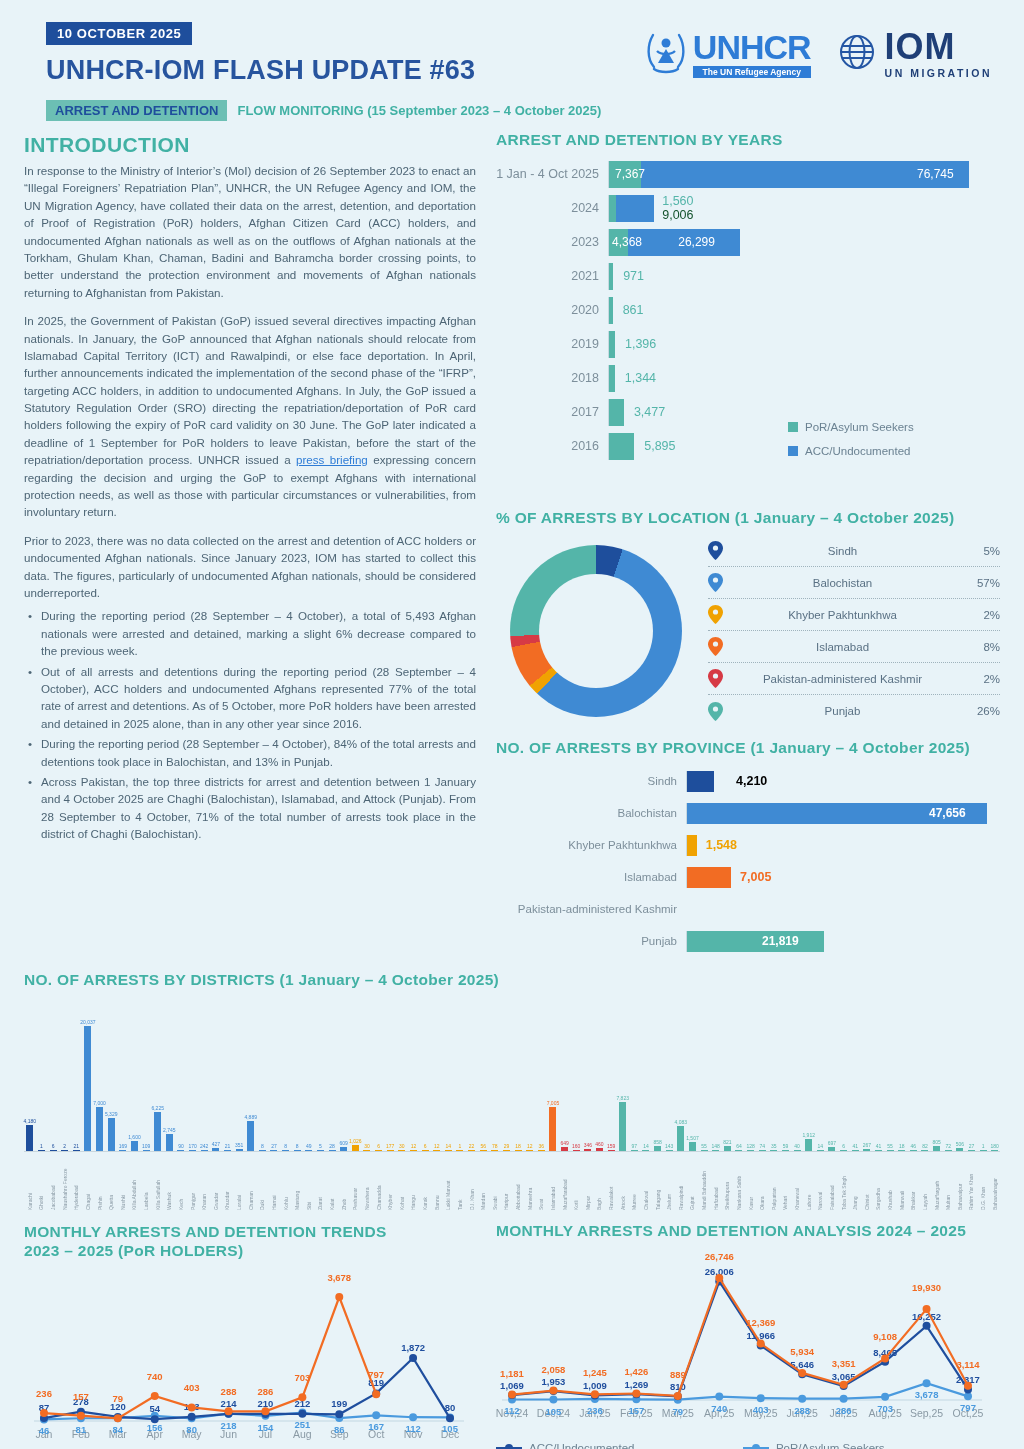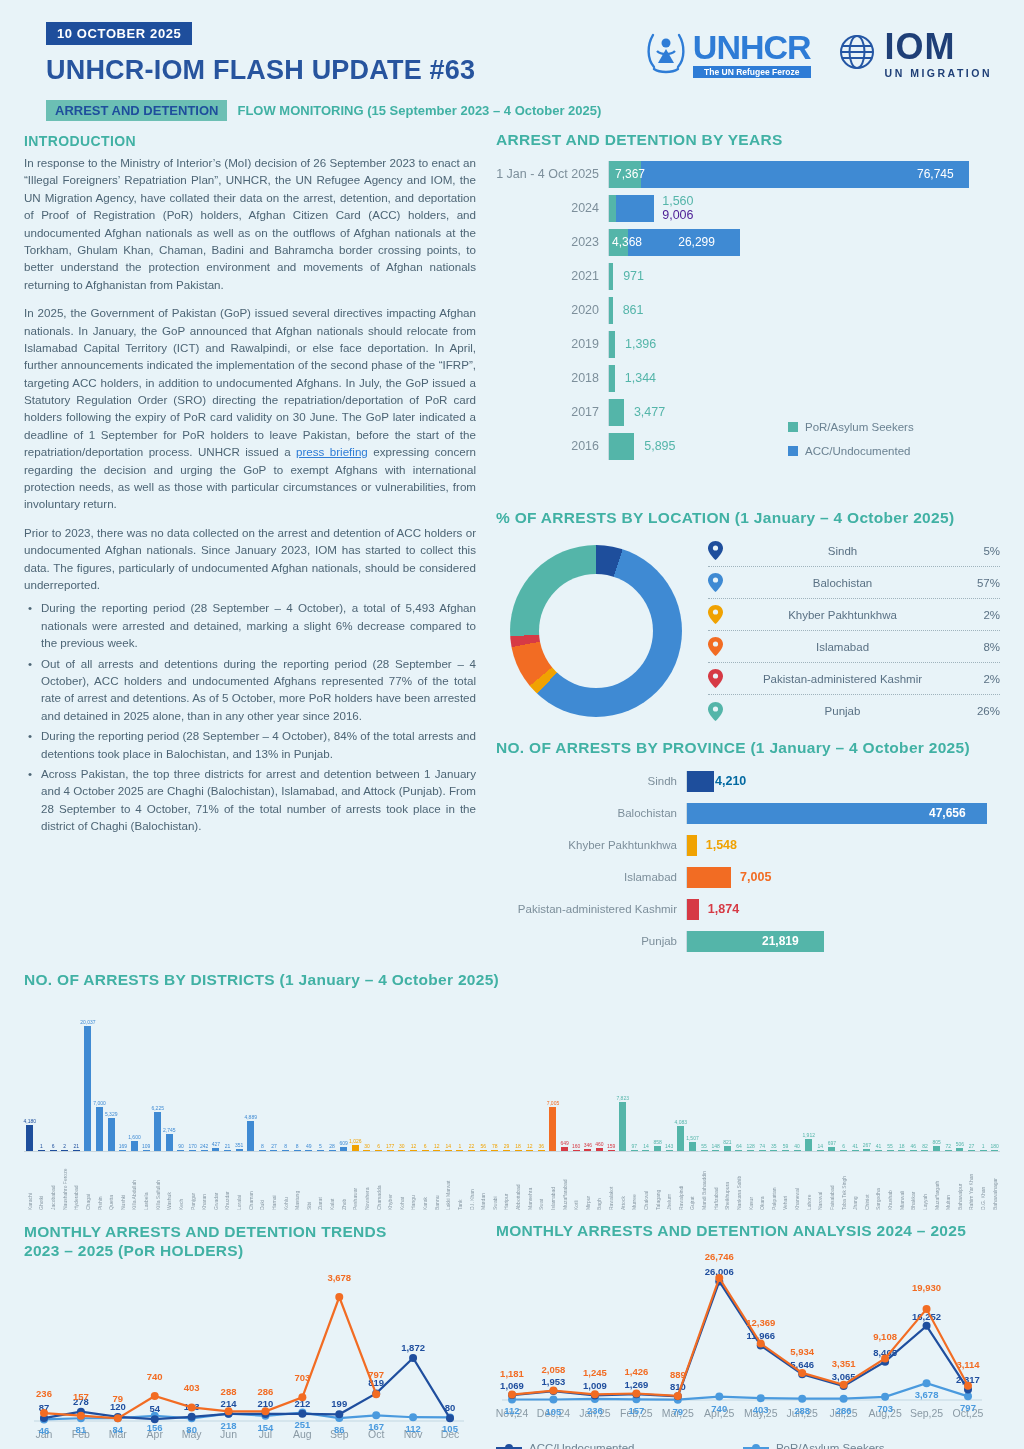--- a/index.html
+++ b/index.html
@@ -21,21 +21,21 @@
   .iom-word { color:#1f3f77; font-weight:bold; font-size:36px; letter-spacing:1px; }
   .iom-tag { display:block; color:#1f3f77; font-size:10.5px; letter-spacing:2.5px; margin-top:3px; font-weight:bold; }
   .subtitle-row { display:flex; align-items:center; gap:10px; margin:14px 0 6px 22px; }
   .tag-badge { background:#6cbfb4; color:#1e4e9c; font-weight:bold; font-size:13px; padding:3px 9px; }
   .flow-text { color:#41b1a4; font-weight:bold; font-size:13px; }
 
   
   .columns { display:flex; gap:20px; margin-top:8px; }
   .col-left { width:452px; }
   .col-right { flex:1; }
-  h2.sec { color:#41b1a4; font-size:14px; font-weight:bold; margin:4px 0 5px 0; letter-spacing:.4px; }
+  h2.sec { color:#41b1a4; font-size:21px; font-weight:bold; margin:4px 0 5px 0; letter-spacing:.4px; }
   h3.chart-title { color:#41b1a4; font-size:15.5px; font-weight:bold; margin:2px 0 8px 0; letter-spacing:.3px; }
   p.body, li.body { color:#4d6575; font-size:11.6px; line-height:1.5; text-align:justify; margin-bottom:11px; }
   ul.bullets { list-style:none; padding-left:4px; }
   ul.bullets li { padding-left:13px; position:relative; margin-bottom:3px; }
   ul.bullets li::before { content:"•"; position:absolute; left:0; top:0; color:#4d6575; }
   a.link { color:#2e7cd6; text-decoration:underline; cursor:pointer; }
 
   
   .years-chart { position:relative; height:342px; margin-bottom:10px; }
   .yrow { display:flex; align-items:center; height:34px; }
@@ -108,21 +108,21 @@
                   <path d="M34 6 C40 16 40 30 33 38"></path>
                   <path d="M9 40 C15 44 27 44 33 40"></path>
                 </g>
                 <circle cx="21" cy="14" r="4.5" fill="#2e7cd6"></circle>
                 <path d="M21 20 L13 34 L29 34 Z" fill="#2e7cd6"></path>
                 <path d="M12 22 C16 26 26 26 30 22" fill="none" stroke="#2e7cd6" stroke-width="2.4"></path>
               </svg>
             </span>
             <span class="unhcr-text">
               <span class="unhcr-word">UNHCR</span>
-              <span class="unhcr-tag">The UN Refugee Feroze</span>
+              <span class="unhcr-tag">The UN Refugee Agency</span>
             </span>
           </div>
           <div class="iom-logo">
             <span>
               <svg width="40" height="40" viewBox="0 0 40 40">
                 <g fill="none" stroke="#2456a4" stroke-width="2">
                   <circle cx="20" cy="20" r="16"></circle>
                   <ellipse cx="20" cy="20" rx="7.5" ry="16"></ellipse>
                   <path d="M5 14 H35 M4 20 H36 M5 26 H35"></path>
                 </g>
@@ -165,21 +165,21 @@
                 <span class="ybar" style="left: 31.5308px; width: 328.469px; background: rgb(63, 138, 211);"></span>
                 <span class="ylab-in" style="left:6px">7,367</span>
                 <span class="ylab-in" style="left:308.00000000000006px">76,745</span>
               </div>
             </div>
             <div class="yrow">
               <div class="ylab">2024</div>
               <div class="ybars">
                 <span class="ybar" style="left: 0px; width: 6.67681px; background: rgb(84, 181, 169);"></span>
                 <span class="ybar" style="left: 6.67681px; width: 38.5457px; background: rgb(63, 138, 211);"></span>
-                <span class="ylab-stack" style="left:53.22256039566293px"><span style="color:#54b5a9">1,560</span><br><span style="color:#4c1d95">9,006</span></span>
+                <span class="ylab-stack" style="left:53.22256039566293px"><span style="color:#54b5a9">1,560</span><br><span style="color:#14532d">9,006</span></span>
               </div>
             </div>
             <div class="yrow">
               <div class="ylab">2023</div>
               <div class="ybars">
                 <span class="ybar" style="left: 0px; width: 18.6951px; background: rgb(84, 181, 169);"></span>
                 <span class="ybar" style="left: 18.6951px; width: 112.56px; background: rgb(63, 138, 211);"></span>
                 <span class="ylab-in" style="left:3px">4,368</span>
                 <span class="ylab-in" style="left:69.25499334221041px">26,299</span>
               </div>
@@ -292,21 +292,21 @@
               </div>
             </div>
         </div>
 
         <h3 class="chart-title">NO. OF ARRESTS BY PROVINCE (1 January – 4 October 2025)</h3>
         <div class="prov-chart" id="province-chart">
             <div class="prow">
               <div class="plab">Sindh</div>
               <div class="pbars">
                 <span class="pbar" style="left:0;width:26.502434111129762px;background:#1e4e9c"></span>
-                <span class="plab-out" style="left:28px;color:#0369a1">4,210</span>
+                <span class="plab-out" style="left:49px;color:#000000">4,210</span>
               </div>
             </div>
             <div class="prow">
               <div class="plab">Balochistan</div>
               <div class="pbars">
                 <span class="pbar" style="left:0;width:300px;background:#3f8ad3"></span>
                 <span class="plab-in" style="left:242px">47,656</span>
               </div>
             </div>
             <div class="prow">
@@ -318,24 +318,20 @@
             </div>
             <div class="prow">
               <div class="plab">Islamabad</div>
               <div class="pbars">
                 <span class="pbar" style="left:0;width:44.09728051032399px;background:#f26c23"></span>
                 <span class="plab-out" style="left:53.09728051032399px;color:#f26c23">7,005</span>
               </div>
             </div>
             <div class="prow">
               <div class="plab">Pakistan-administered Kashmir</div>
-              <div class="pbars">
-                <span class="pbar" style="left:0;width:11.797045492697666px;background:#d63a45"></span>
-                <span class="plab-out" style="left:20.797045492697666px;color:#d63a45">1,874</span>
-              </div>
             </div>
             <div class="prow">
               <div class="plab">Punjab</div>
               <div class="pbars">
                 <span class="pbar" style="left:0;width:137.35311398354875px;background:#54b5a9"></span>
                 <span class="plab-in" style="left:75px">21,819</span>
               </div>
             </div>
           </div>
       </div>

